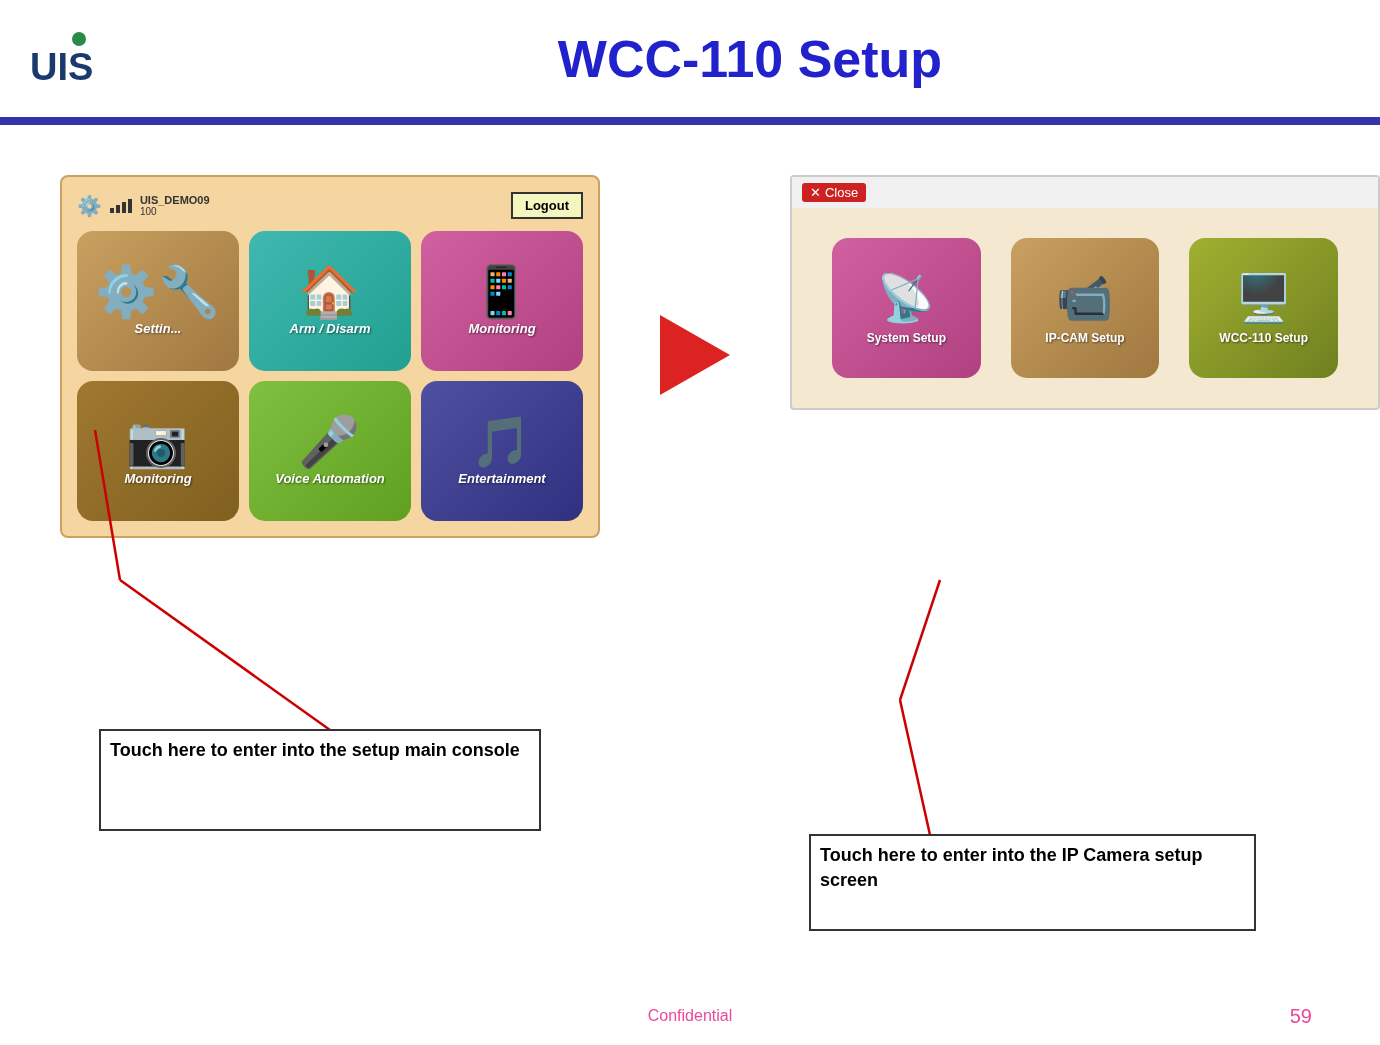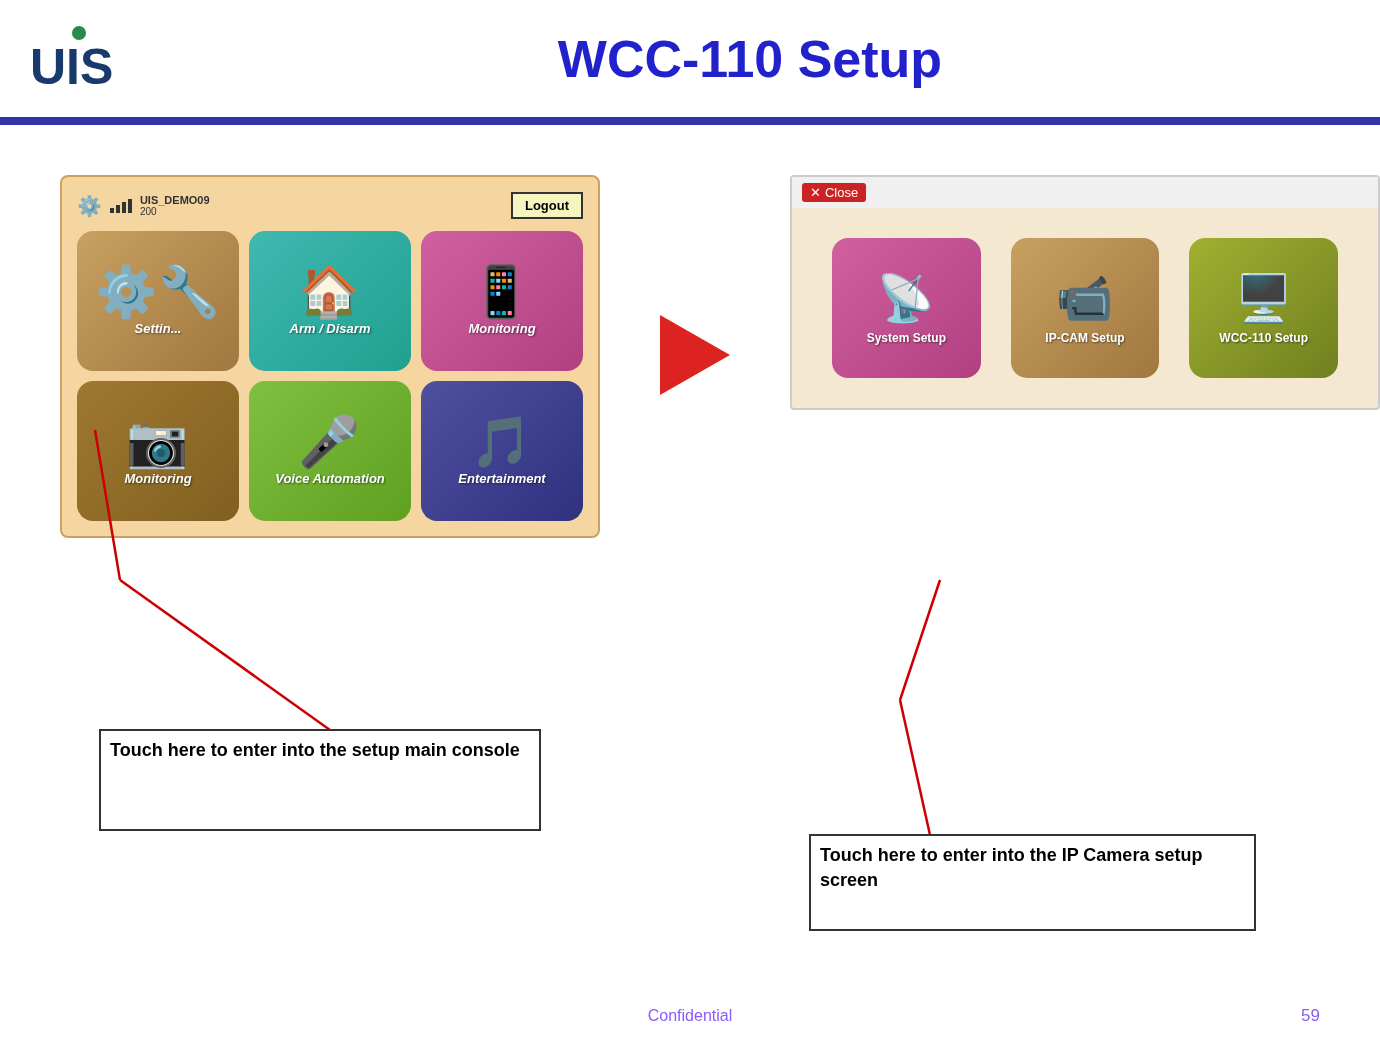--- a/index.html
+++ b/index.html
@@ -221,47 +221,47 @@
     
     .footer {
       position: absolute;
       bottom: 20px;
       left: 0;
       right: 0;
       display: flex;
       justify-content: center;
       align-items: center;
       gap: 40px;
-      color: #8b5cf6;
+      color: #ec4899;
       font-size: 16px;
     }
 
     .page-number {
       position: absolute;
-      right: 60px;
-      font-size: 17px;
+      right: 68px;
+      font-size: 20px;
     }
 
     
     .console-item .item-bg-icon {
       font-size: 50px;
       line-height: 1;
       margin-bottom: 4px;
     }
 
   </style>
 </head>
 <body>
 
 <div class="header">
   <div class="logo-area">
     <div style="display:flex; flex-direction:column; align-items:flex-start;">
       <span style="display:inline-block; width:14px; height:14px; background:#2a8a4a; border-radius:50%; margin-left:42px; margin-bottom:2px;"></span>
       <div style="display:flex; align-items:baseline; gap:0;">
-        <span style="font-size:50px; font-weight:900; color:#1a3a6e; line-height:1;">UIS</span>
+        <span style="font-size:38px; font-weight:900; color:#1a3a6e; line-height:1;">UIS</span>
       </div>
     </div>
   </div>
   <div class="page-title">WCC-110 Setup</div>
 </div>
 
 <div style="height:5px; background:#3333aa;"></div>
 
 <div class="content" style="position:relative; padding-top: 50px;">
 
@@ -272,21 +272,21 @@
         <div class="console-status">
           <span style="font-size:20px;">⚙️</span>
           <div class="signal-bars">
             <div class="signal-bar" style="height:5px;"></div>
             <div class="signal-bar" style="height:8px;"></div>
             <div class="signal-bar" style="height:11px;"></div>
             <div class="signal-bar" style="height:14px;"></div>
           </div>
           <div>
             <div style="font-size:11px; font-weight:bold;">UIS_DEMO09</div>
-            <div style="font-size:10px;">200</div>
+            <div style="font-size:10px;">100</div>
           </div>
         </div>
         <button class="logout-btn">Logout</button>
       </div>
 
       <div class="console-grid">
 
         <div class="console-item item-settings">
           <div class="item-bg-icon">⚙️🔧</div>
           <div class="item-label">Settin...</div>

